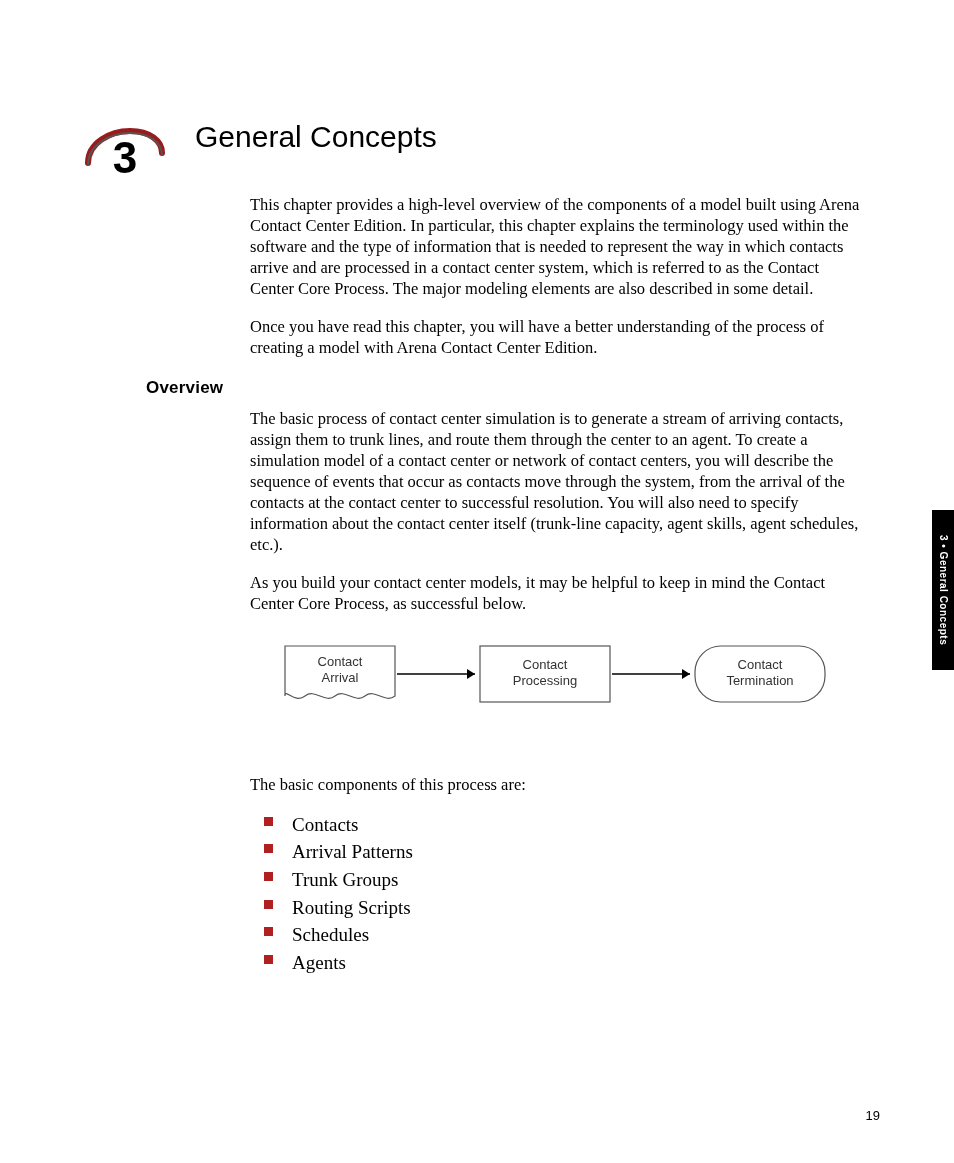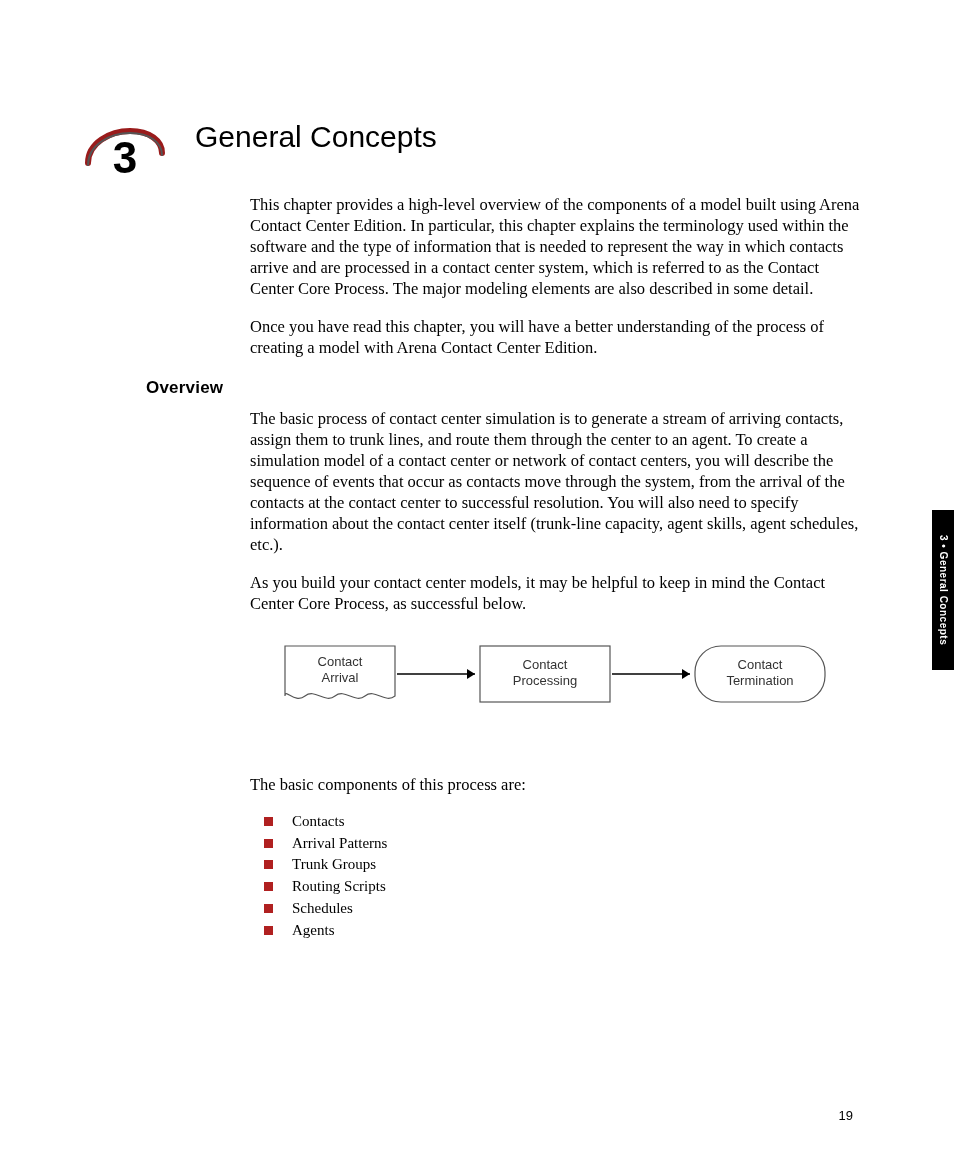--- a/index.html
+++ b/index.html
@@ -79,39 +79,39 @@
     margin: 20px 0 50px 185px;
     width: 560px;
     height: 90px;
     position: relative;
   }
   .diagram svg { display: block; }
   .bullet-list {
     margin: 6px 0 0 170px;
     padding: 0;
     list-style: none;
-    font-size: 15px;
+    font-size: 19px;
     line-height: 1.45;
   }
   .bullet-list li {
     position: relative;
     padding-left: 32px;
   }
   .bullet-list li::before {
     content: "";
     position: absolute;
     left: 4px;
     top: 6px;
     width: 9px;
     height: 9px;
     background: #b02020;
   }
   .page-number {
     position: absolute;
-    right: 101px;
+    right: 74px;
     bottom: 40px;
     font-family: Arial, Helvetica, sans-serif;
     font-size: 13px;
     color: #000;
   }
   .diag-label {
     font-family: Arial, Helvetica, sans-serif;
     font-size: 13px;
     fill: #333;
   }

